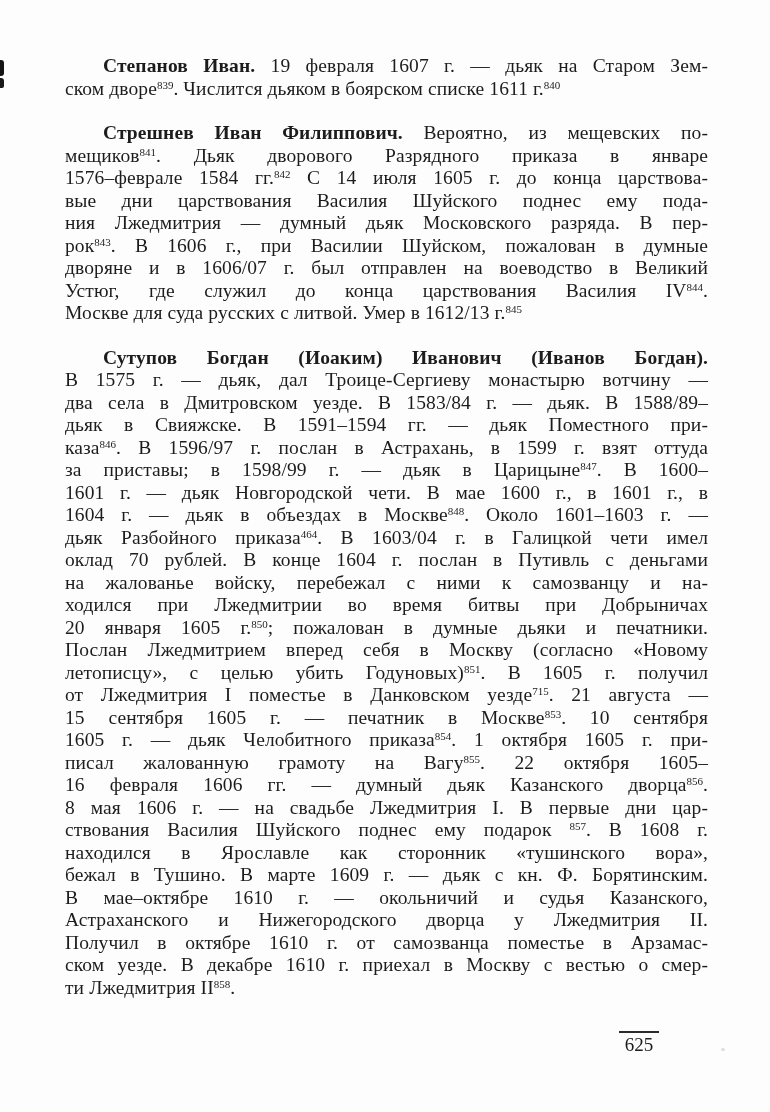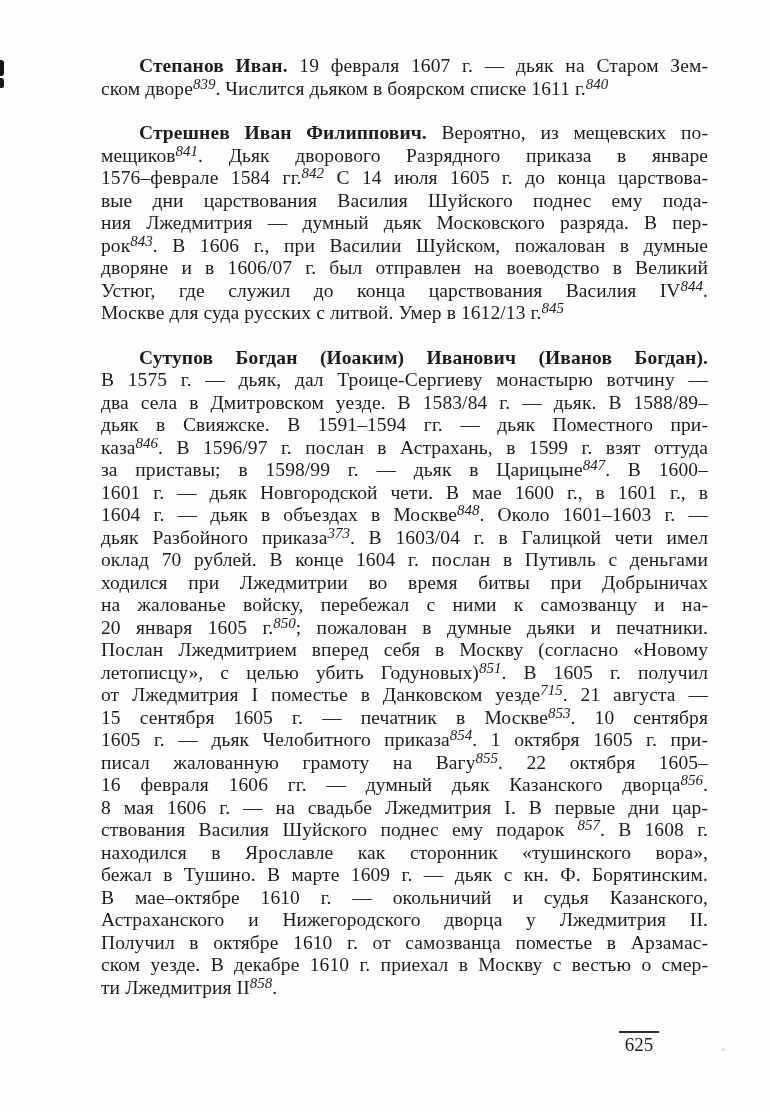--- a/index.html
+++ b/index.html
@@ -17,31 +17,29 @@
     top: 55px;
     width: 643px;
     font-size: 19.5px;
   }
   .paragraph + .paragraph { margin-top: 22px; }
   .line {
     line-height: 22.5px;
     text-align: justify;
     text-align-last: justify;
     letter-spacing: 0.1px;
-    margin-left: 36px;
   }
   .line.first { text-indent: 38px; }
   .line.last { text-align-last: left; }
   .line b { font-weight: bold; }
   .line sup {
-    font-size: 15px;
+    font-size: 11px;
     line-height: 0;
     vertical-align: 6px;
     letter-spacing: 0;
-    font-style: italic;
   }
   .pagenum-block {
     position: absolute;
     left: 616px;
     top: 1031px;
     width: 46px;
     text-align: center;
     font-size: 19px;
   }
   .pagenum-rule {
@@ -97,24 +95,24 @@
     </div>
     <div class="paragraph">
       <div class="line first"><b>Сутупов Богдан (Иоаким) Иванович (Иванов Богдан).</b></div>
       <div class="line">В 1575 г. — дьяк, дал Троице-Сергиеву монастырю вотчину —</div>
       <div class="line">два села в Дмитровском уезде. В 1583/84 г. — дьяк. В 1588/89–</div>
       <div class="line">дьяк в Свияжске. В 1591–1594 гг. — дьяк Поместного при-</div>
       <div class="line">каза<sup>846</sup>. В 1596/97 г. послан в Астрахань, в 1599 г. взят оттуда</div>
       <div class="line">за приставы; в 1598/99 г. — дьяк в Царицыне<sup>847</sup>. В 1600–</div>
       <div class="line">1601 г. — дьяк Новгородской чети. В мае 1600 г., в 1601 г., в</div>
       <div class="line">1604 г. — дьяк в объездах в Москве<sup>848</sup>. Около 1601–1603 г. —</div>
-      <div class="line">дьяк Разбойного приказа<sup>373</sup>. В 1603/04 г. в Галицкой чети имел</div>
+      <div class="line">дьяк Разбойного приказа<sup>464</sup>. В 1603/04 г. в Галицкой чети имел</div>
       <div class="line">оклад 70 рублей. В конце 1604 г. послан в Путивль с деньгами</div>
+      <div class="line">на жалованье войску, перебежал с ними к самозванцу и на-</div>
       <div class="line">ходился при Лжедмитрии во время битвы при Добрыничах</div>
-      <div class="line">на жалованье войску, перебежал с ними к самозванцу и на-</div>
       <div class="line">20 января 1605 г.<sup>850</sup>; пожалован в думные дьяки и печатники.</div>
       <div class="line">Послан Лжедмитрием вперед себя в Москву (согласно «Новому</div>
       <div class="line">летописцу», с целью убить Годуновых)<sup>851</sup>. В 1605 г. получил</div>
       <div class="line">от Лжедмитрия I поместье в Данковском уезде<sup>715</sup>. 21 августа —</div>
       <div class="line">15 сентября 1605 г. — печатник в Москве<sup>853</sup>. 10 сентября</div>
       <div class="line">1605 г. — дьяк Челобитного приказа<sup>854</sup>. 1 октября 1605 г. при-</div>
       <div class="line">писал жалованную грамоту на Вагу<sup>855</sup>. 22 октября 1605–</div>
       <div class="line">16 февраля 1606 гг. — думный дьяк Казанского дворца<sup>856</sup>.</div>
       <div class="line">8 мая 1606 г. — на свадьбе Лжедмитрия I.  В первые дни цар-</div>
       <div class="line">ствования Василия Шуйского поднес ему подарок <sup>857</sup>. В 1608 г.</div>

